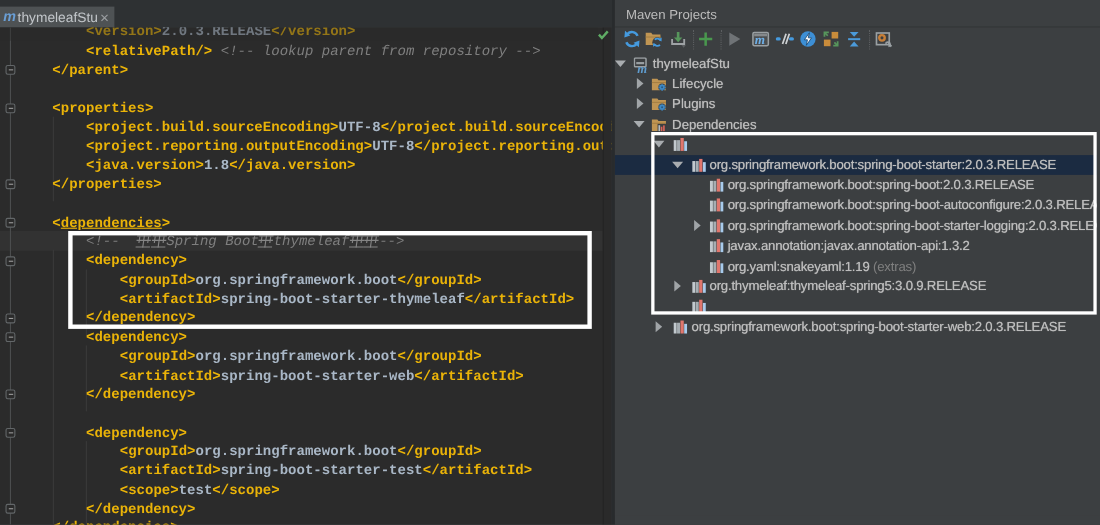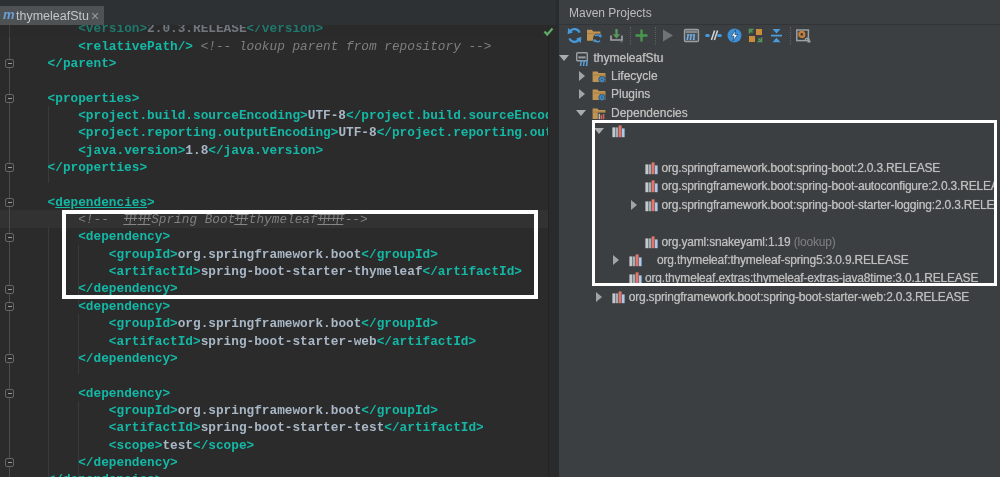--- a/index.html
+++ b/index.html
@@ -10,21 +10,21 @@
 #tab .n{position:absolute;left:16px;top:2.5px;font:12.5px "Liberation Sans";color:#c2c6ca}
 #tab .x{position:absolute;left:91px;top:1.5px;font:14px "Liberation Sans";color:#9a9da0}
 
 #editor{position:absolute;left:0;top:25px;width:556px;height:452px;background:#2b2b2b;overflow:hidden}
 #curline{position:absolute;left:0;top:185.2px;width:548px;height:17.35px;background:#323232}
 .guide{position:absolute;width:1px;background:#3a3a3a}
 #foldline{position:absolute;left:9px;top:0;width:1px;height:452px;background:#4b4d4e}
 .fm{position:absolute;left:5px;width:9px;height:9px;border:1px solid #636769;border-radius:2px;background:#2b2b2b}
 .fm:after{content:"";position:absolute;left:1.5px;top:3px;width:4px;height:1px;background:#9b9b9b}
 pre#code{position:absolute;left:17px;top:-4.7px;font:bold 12.75px/17.35px "Liberation Mono",monospace;color:#a9b7c6;white-space:pre}
-pre#code .t{color:#14b8a6}
+pre#code .t{color:#eab308}
 pre#code .c{color:#7f7f7f;font-style:italic;font-weight:normal}
 pre#code .u{text-decoration:underline}
 .k{display:inline-block;width:13px;height:11px;margin-right:0.5px;vertical-align:-1.5px;transform:skewX(-8deg);background:linear-gradient(#868686,#868686) 0 0/13px 1.1px no-repeat,linear-gradient(#868686,#868686) 0 100%/13px 1.1px no-repeat,linear-gradient(#868686,#868686) 50% 0/1.2px 11px no-repeat,linear-gradient(#868686,#868686) 0 45%/13px 1.1px no-repeat,linear-gradient(#868686,#868686) 15% 25%/1px 6px no-repeat,linear-gradient(#868686,#868686) 85% 25%/1px 6px no-repeat}
 #scrollstrip{position:absolute;left:548px;top:0;width:8px;height:452px;background:#2a2a2a;border-left:1px solid #242424}
 #check{position:absolute;left:543px;top:1px}
 #editbox{position:absolute;left:62px;top:185.2px;width:476px;height:89px;border:4px solid #fff}
 
 #split{position:absolute;left:556px;top:0;width:3px;height:477px;background:#282b2d}
 
 #panel{position:absolute;left:559px;top:0;width:441px;height:469px;background:#3c3f41}
@@ -227,20 +227,30 @@
       </div>
 <div class="row" style="top:122.1px">
         <div class="ad" style="left:34.6px"></div>
         <div class="ic" style="left:53px"><svg width="13" height="13" viewBox="0 0 13 13">
             <rect x="0.4" y="2.4" width="2.7" height="9.8" fill="#c2c9ce"></rect>
             <rect x="3.5" y="2.4" width="2.7" height="9.8" fill="#a6aeb3"></rect>
             <rect x="6.6" y="0.4" width="3" height="11.8" fill="#e0776e"></rect>
             <rect x="10" y="3.4" width="2.6" height="8.8" fill="#a8cbec"></rect>
           </svg></div>
       </div>
+<div class="row sel" style="top:140.5px">
+        <div class="ad" style="left:51.9px"></div>
+        <div class="ic" style="left:70px"><svg width="13" height="13" viewBox="0 0 13 13">
+            <rect x="0.4" y="2.4" width="2.7" height="9.8" fill="#c2c9ce"></rect>
+            <rect x="3.5" y="2.4" width="2.7" height="9.8" fill="#a6aeb3"></rect>
+            <rect x="6.6" y="0.4" width="3" height="11.8" fill="#e0776e"></rect>
+            <rect x="10" y="3.4" width="2.6" height="8.8" fill="#a8cbec"></rect>
+          </svg></div>
+        <span class="txt" style="left:86px">org.springframework.boot:spring-boot-starter:2.0.3.RELEASE</span>
+      </div>
 <div class="row" style="top:159.0px">
         <div class="ic" style="left:86px"><svg width="13" height="13" viewBox="0 0 13 13">
             <rect x="0.4" y="2.4" width="2.7" height="9.8" fill="#c2c9ce"></rect>
             <rect x="3.5" y="2.4" width="2.7" height="9.8" fill="#a6aeb3"></rect>
             <rect x="6.6" y="0.4" width="3" height="11.8" fill="#e0776e"></rect>
             <rect x="10" y="3.4" width="2.6" height="8.8" fill="#a8cbec"></rect>
           </svg></div>
         <span class="txt" style="left:102.5px">org.springframework.boot:spring-boot:2.0.3.RELEASE</span>
       </div>
 <div class="row" style="top:177.4px">
@@ -255,47 +265,55 @@
 <div class="row" style="top:195.8px">
         <div class="ar" style="left:71.7px"></div>
         <div class="ic" style="left:86px"><svg width="13" height="13" viewBox="0 0 13 13">
             <rect x="0.4" y="2.4" width="2.7" height="9.8" fill="#c2c9ce"></rect>
             <rect x="3.5" y="2.4" width="2.7" height="9.8" fill="#a6aeb3"></rect>
             <rect x="6.6" y="0.4" width="3" height="11.8" fill="#e0776e"></rect>
             <rect x="10" y="3.4" width="2.6" height="8.8" fill="#a8cbec"></rect>
           </svg></div>
         <span class="txt" style="left:102.5px">org.springframework.boot:spring-boot-starter-logging:2.0.3.RELEASE</span>
       </div>
+<div class="row" style="top:214.2px">
+        <div class="ic" style="left:86px"><svg width="13" height="13" viewBox="0 0 13 13">
+            <rect x="0.4" y="2.4" width="2.7" height="9.8" fill="#c2c9ce"></rect>
+            <rect x="3.5" y="2.4" width="2.7" height="9.8" fill="#a6aeb3"></rect>
+            <rect x="6.6" y="0.4" width="3" height="11.8" fill="#e0776e"></rect>
+            <rect x="10" y="3.4" width="2.6" height="8.8" fill="#a8cbec"></rect>
+          </svg></div>
+        <span class="txt" style="left:102.5px">javax.annotation:javax.annotation-api:1.3.2</span>
+      </div>
 <div class="row" style="top:232.6px">
         <div class="ic" style="left:86px"><svg width="13" height="13" viewBox="0 0 13 13">
             <rect x="0.4" y="2.4" width="2.7" height="9.8" fill="#c2c9ce"></rect>
             <rect x="3.5" y="2.4" width="2.7" height="9.8" fill="#a6aeb3"></rect>
             <rect x="6.6" y="0.4" width="3" height="11.8" fill="#e0776e"></rect>
             <rect x="10" y="3.4" width="2.6" height="8.8" fill="#a8cbec"></rect>
           </svg></div>
-        <span class="txt" style="left:102.5px">org.yaml:snakeyaml:1.19<span class="gray"> (lookup)</span></span>
+        <span class="txt" style="left:102.5px">org.yaml:snakeyaml:1.19<span class="gray"> (extras)</span></span>
       </div>
 <div class="row" style="top:251.0px">
         <div class="ar" style="left:54.4px"></div>
         <div class="ic" style="left:70px"><svg width="13" height="13" viewBox="0 0 13 13">
             <rect x="0.4" y="2.4" width="2.7" height="9.8" fill="#c2c9ce"></rect>
             <rect x="3.5" y="2.4" width="2.7" height="9.8" fill="#a6aeb3"></rect>
             <rect x="6.6" y="0.4" width="3" height="11.8" fill="#e0776e"></rect>
             <rect x="10" y="3.4" width="2.6" height="8.8" fill="#a8cbec"></rect>
           </svg></div>
-        <span class="txt" style="left:98px">org.thymeleaf:thymeleaf-spring5:3.0.9.RELEASE</span>
+        <span class="txt" style="left:86px">org.thymeleaf:thymeleaf-spring5:3.0.9.RELEASE</span>
       </div>
 <div class="row" style="top:269.4px">
         <div class="ic" style="left:70px"><svg width="13" height="13" viewBox="0 0 13 13">
             <rect x="0.4" y="2.4" width="2.7" height="9.8" fill="#c2c9ce"></rect>
             <rect x="3.5" y="2.4" width="2.7" height="9.8" fill="#a6aeb3"></rect>
             <rect x="6.6" y="0.4" width="3" height="11.8" fill="#e0776e"></rect>
             <rect x="10" y="3.4" width="2.6" height="8.8" fill="#a8cbec"></rect>
           </svg></div>
-        <span class="txt" style="left:86px">org.thymeleaf.extras:thymeleaf-extras-java8time:3.0.1.RELEASE</span>
       </div>
 <div class="row" style="top:287.8px">
         <div class="ar" style="left:37.1px"></div>
         <div class="ic" style="left:53px"><svg width="13" height="13" viewBox="0 0 13 13">
             <rect x="0.4" y="2.4" width="2.7" height="9.8" fill="#c2c9ce"></rect>
             <rect x="3.5" y="2.4" width="2.7" height="9.8" fill="#a6aeb3"></rect>
             <rect x="6.6" y="0.4" width="3" height="11.8" fill="#e0776e"></rect>
             <rect x="10" y="3.4" width="2.6" height="8.8" fill="#a8cbec"></rect>
           </svg></div>
         <span class="txt" style="left:69.7px">org.springframework.boot:spring-boot-starter-web:2.0.3.RELEASE</span>

